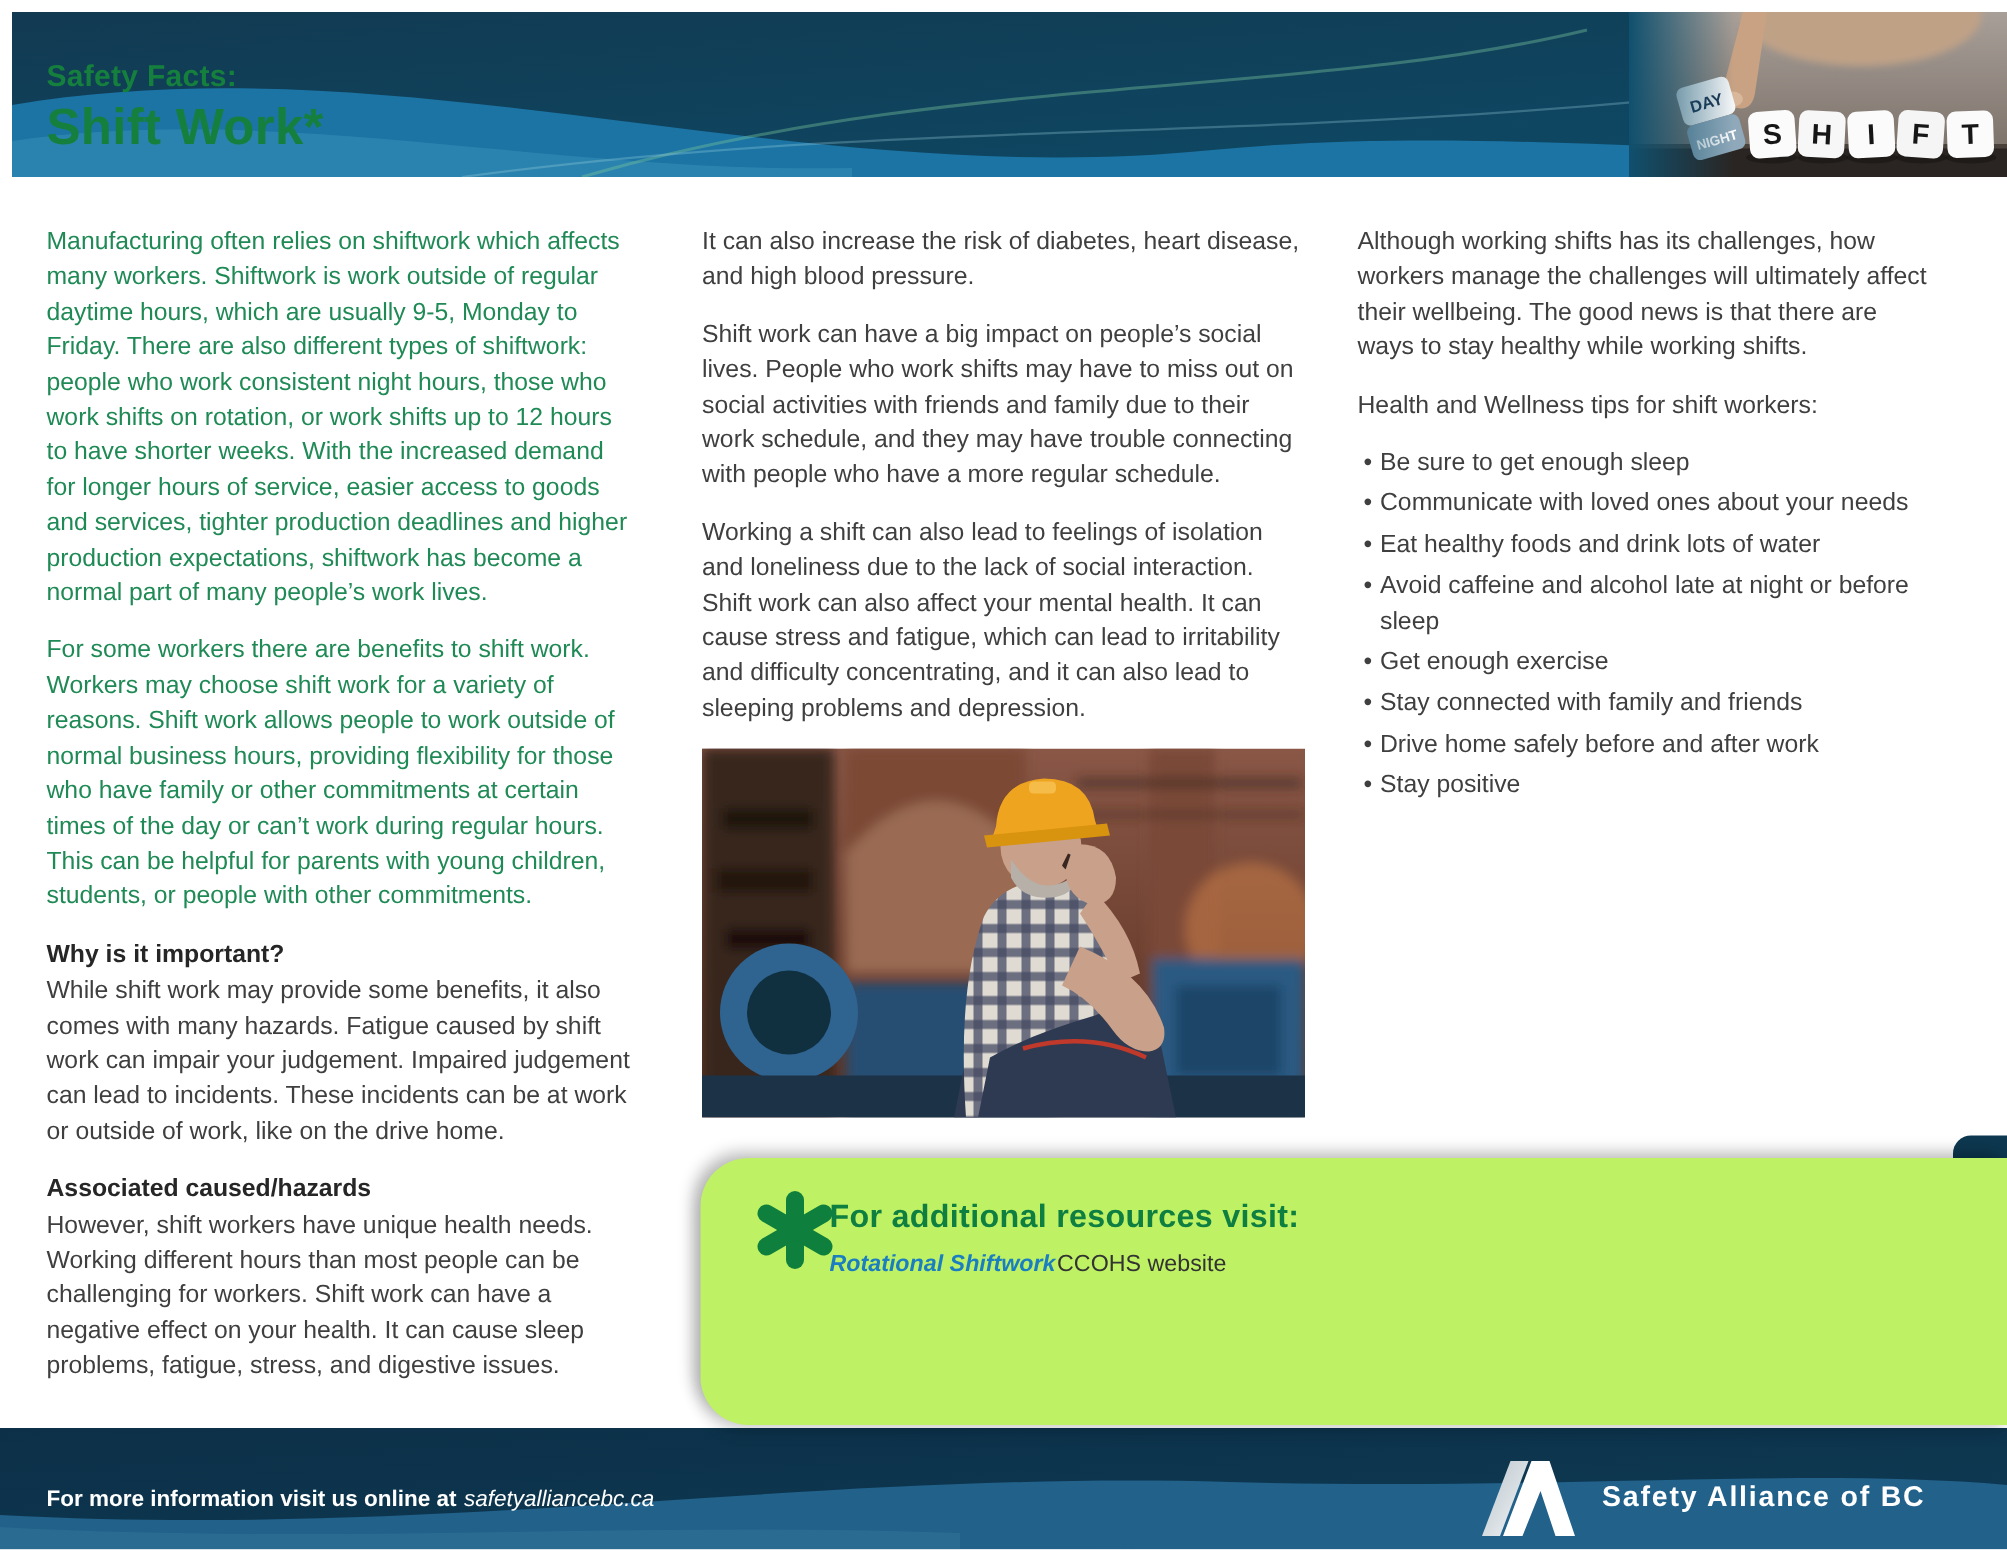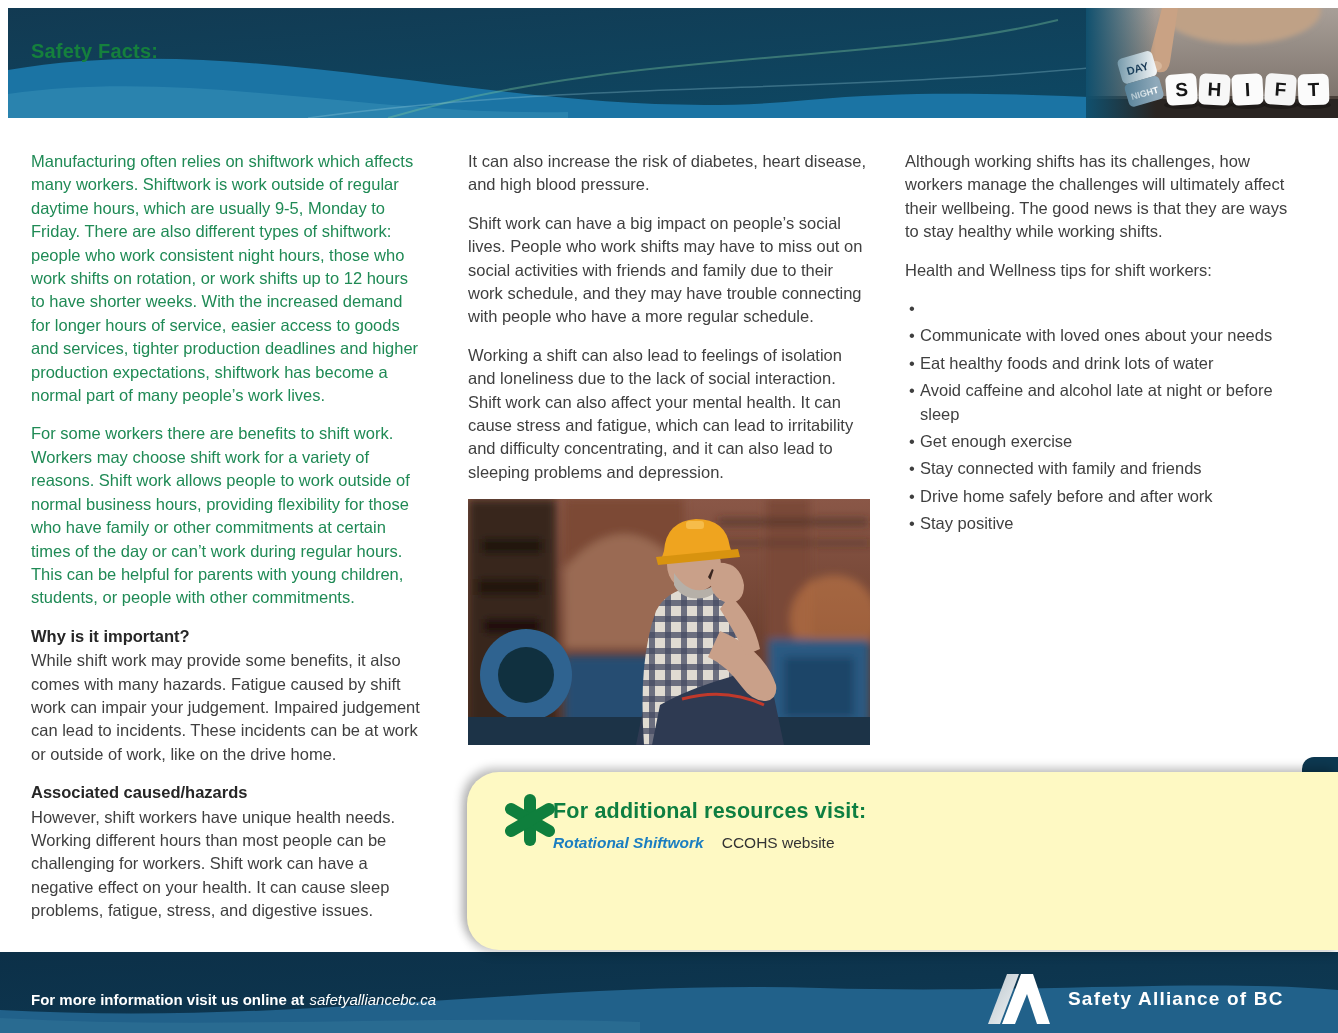--- a/index.html
+++ b/index.html
@@ -27,27 +27,27 @@
 
   ul.tips { list-style:none; margin-top:0; }
   ul.tips li { display:flex; padding:0 0 4px 0; }
   ul.tips .dot { width:11px; margin-left:4px; flex:0 0 auto; color:#3f3f3f; }
   ul.tips .tip-text { flex:1; }
 
   
   .corner-accent { position:absolute; right:0; top:757px; width:36px; height:90px;
                    background:#0d3850; border-radius:12px 0 0 0; z-index:1; }
   .resources { position:absolute; left:467px; top:772px; width:871px; height:178px;
-               background:#fef9c3; border-radius:32px 0 0 32px; z-index:2;
+               background:#bef264; border-radius:32px 0 0 32px; z-index:2;
                box-shadow:-5px -4px 10px rgba(0,0,0,.25), -2px 6px 10px rgba(0,0,0,.12); }
   .asterisk { position:absolute; left:36px; top:20px; width:54px; height:56px; }
   .res-text { position:absolute; left:86px; top:27px; }
   .res-heading { color:#0e7f41; font-size:21.5px; font-weight:bold; letter-spacing:.2px; }
   .res-line { margin-top:10px; font-size:15.5px; color:#333; }
-  .res-link { color:#1b7ec1; font-style:italic; font-weight:bold; text-decoration:none; margin-right:18px; }
+  .res-link { color:#1b7ec1; font-style:italic; font-weight:bold; text-decoration:none; margin-right:1px; }
   .res-suffix { color:#333; }
 
   
   .footer { position:absolute; left:0; right:0; top:952px; height:83px; overflow:hidden; }
   .footer svg.waves { position:absolute; inset:0; }
   .footer-info { position:absolute; left:31px; top:39px; color:#fff; font-size:15px; z-index:2; }
   .footer-info .pre { font-weight:bold; margin-right:5px; }
   .footer-info a { color:#fff; font-style:italic; text-decoration:none; }
   .logo { position:absolute; left:988px; top:20px; display:flex; align-items:center; z-index:2; color:#fff; }
   .logo-mark { width:66px; height:54px; margin-right:14px; }
@@ -131,20 +131,21 @@
         <g transform="rotate(-2 228 81)">
             <rect x="212" y="66" width="31" height="31" rx="6" fill="#fbfbfb"></rect>
             <text x="227.5" y="88" text-anchor="middle">T</text>
           </g>
       </g>
       <rect width="70" height="110" fill="url(#fade)"></rect>
     </svg>
 
     <div class="header-text">
       <div class="kicker">Safety Facts:</div>
+      <div class="title">Shift Work*</div>
     </div>
   </div>
 
   <div class="col col1">
     <p class="green">Manufacturing often relies on shiftwork which affects many workers. Shiftwork is work outside of regular daytime hours, which are usually 9-5, Monday to Friday. There are also different types of shiftwork: people who work consistent night hours, those who work shifts on rotation, or work shifts up to 12 hours to have shorter weeks. With the increased demand for longer hours of service, easier access to goods and services, tighter production deadlines and higher production expectations, shiftwork has become a normal part of many people’s work lives.</p>
     <p class="green">For some workers there are benefits to shift work. Workers may choose shift work for a variety of reasons. Shift work allows people to work outside of normal business hours, providing flexibility for those who have family or other commitments at certain times of the day or can’t work during regular hours. This can be helpful for parents with young children, students, or people with other commitments.</p>
     <div class="h3">Why is it important?</div>
     <p>While shift work may provide some benefits, it also comes with many hazards. Fatigue caused by shift work can impair your judgement. Impaired judgement can lead to incidents. These incidents can be at work or outside of work, like on the drive home.</p>
     <div class="h3">Associated caused/hazards</div>
     <p>However, shift workers have unique health needs. Working different hours than most people can be challenging for workers. Shift work can have a negative effect on your health. It can cause sleep problems, fatigue, stress, and digestive issues.</p>
@@ -208,25 +209,26 @@
         <path d="M262,96 Q286,120 292,150 L278,156 Q264,128 252,110 Z" fill="#c9a089"></path>
 
         <path d="M196,52 Q198,22 228,20 Q258,20 262,48 L264,54 L194,58 Z" fill="#efa41f"></path>
         <path d="M188,58 L270,50 L272,58 L190,66 Z" fill="#d8930f"></path>
         <rect x="218" y="22" width="18" height="8" rx="3" fill="#f6bc4a"></rect>
       </g>
     </svg>
   </div>
 
   <div class="col col3">
-    <p>Although working shifts has its challenges, how workers manage the challenges will ultimately affect their wellbeing. The good news is that they are ways to stay healthy while working shifts.</p>
+    <p>Although working shifts has its challenges, how workers manage the challenges will ultimately affect their wellbeing. The good news is that there are ways to stay healthy while working shifts.</p>
     <p>Health and Wellness tips for shift workers:</p>
     <ul class="tips">
       <li>
           <span class="dot">•</span>
+          <span class="tip-text">Be sure to get enough sleep</span>
         </li>
       <li>
           <span class="dot">•</span>
           <span class="tip-text">Communicate with loved ones about your needs</span>
         </li>
       <li>
           <span class="dot">•</span>
           <span class="tip-text">Eat healthy foods and drink lots of water</span>
         </li>
       <li>

